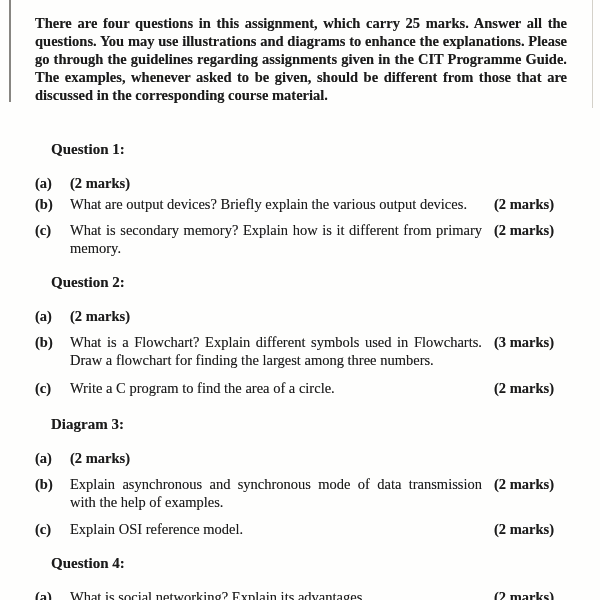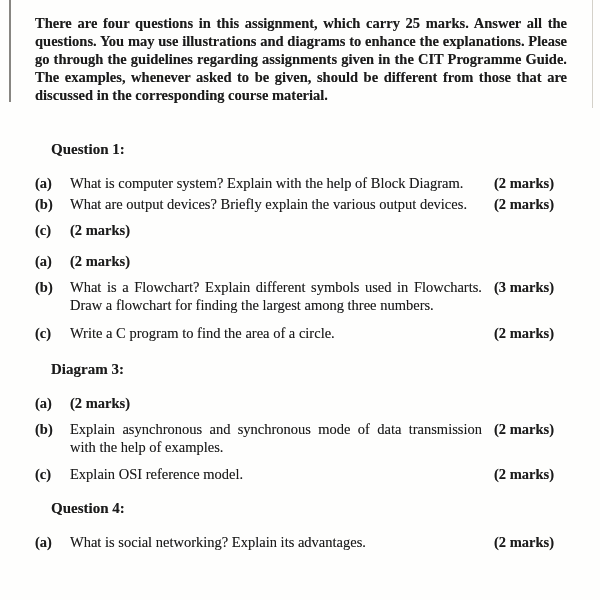--- a/index.html
+++ b/index.html
@@ -80,35 +80,36 @@
   <div class="scan-line-right"></div>
 
   <div class="content">
 
     <p class="intro">There are four questions in this assignment, which carry 25 marks. Answer all the questions. You may use illustrations and diagrams to enhance the explanations. Please go through the guidelines regarding assignments given in the CIT Programme Guide. The examples, whenever asked to be given, should be different from those that are discussed in the corresponding course material.</p>
 
     <section class="question" id="q1">
       <h3 class="qtitle">Question 1:</h3>
       <div class="item i1">
         <span class="marker">(a)</span>
-        <span class="text">What is computer system? Explain with the help of Block Diagram.</span>
         <span class="marks">(2 marks)</span>
       </div>
       <div class="item i2">
         <span class="marker">(b)</span>
         <span class="text">What are output devices? Briefly explain the various output devices.</span>
         <span class="marks">(2 marks)</span>
       </div>
       <div class="item i3">
         <span class="marker">(c)</span>
+        <span class="text">What is secondary memory? Explain how is it different from primary memory.</span>
         <span class="marks">(2 marks)</span>
       </div>
     </section>
 
     <section class="question" id="q2">
+      <h3 class="qtitle">Question 2:</h3>
       <div class="item i1">
         <span class="marker">(a)</span>
         <span class="marks">(2 marks)</span>
       </div>
       <div class="item i2">
         <span class="marker">(b)</span>
         <span class="text">What is a Flowchart? Explain different symbols used in Flowcharts. Draw a flowchart for finding the largest among three numbers.</span>
         <span class="marks">(3 marks)</span>
       </div>
       <div class="item i3">

